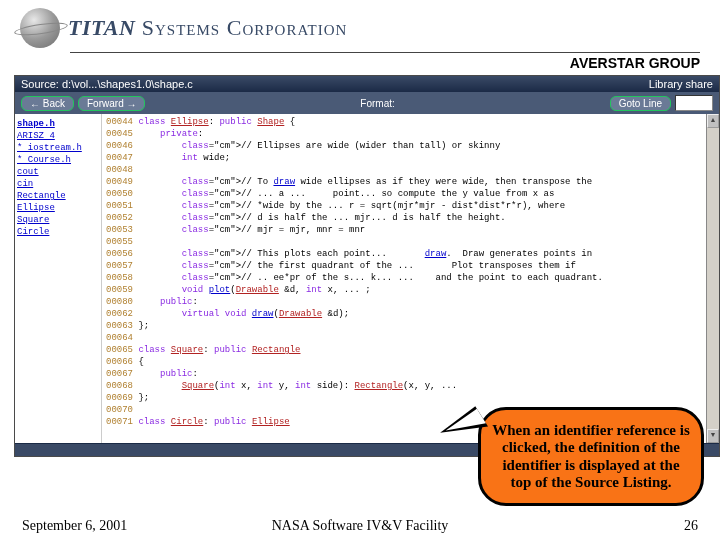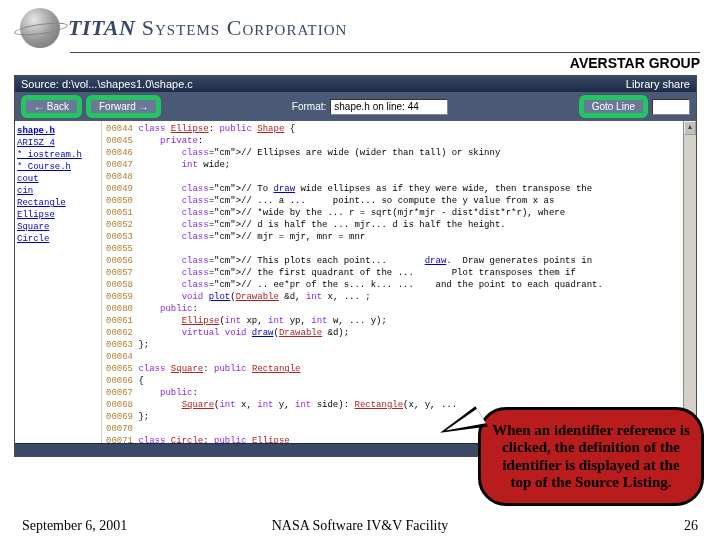--- a/index.html
+++ b/index.html
@@ -59,21 +59,21 @@
   }
   .group-label {
     text-align: right;
     font-weight: bold;
     font-size: 14px;
     padding-right: 20px;
     color: #000;
     margin-left: 16px;
   }
   .browser {
-    margin: 4px 23px 0 14px;
+    margin: 4px 0 0 14px;
     border: 1px solid #4a4a4a;
     background: #14b8a6;
     box-shadow: 1px 1px 0 #888 inset;
     height: 380px;
     display: flex;
     flex-direction: column;
   }
   .browser-title {
     background: linear-gradient(#3a4a66, #1b2a46);
     color: #fff;
@@ -87,21 +87,21 @@
     background: #4a5a76;
     padding: 3px 6px;
     display: flex;
     align-items: center;
     gap: 4px;
     font-size: 10px;
     color: #fff;
   }
   .tool-btn {
     background: #6a7a96;
-    border: 5px solid #22c55e;
+    border: 1px solid #22c55e;
     border-radius: 6px;
     padding: 1px 8px;
     color: #fff;
     font-size: 10px;
     cursor: pointer;
   }
   .tool-input {
     border: 1px inset #888;
     background: #fff;
     color: #000;
@@ -141,21 +141,21 @@
   }
   .ln { color: #b08030; }
   .kw { color: #8a2be2; }
   .cl { color: #b22222; text-decoration: underline; }
   .fn { color: #0000cc; text-decoration: underline; }
   .callout {
     position: absolute;
     right: 16px;
     bottom: 34px;
     width: 200px;
-    background: #b91c1c;
+    background: #f97316;
     border: 3px solid #000;
     border-radius: 28px;
     padding: 12px 10px;
     font-family: 'Times New Roman', serif;
     font-size: 15px;
     font-weight: bold;
     text-align: center;
     line-height: 1.15;
     z-index: 10;
   }
@@ -238,21 +238,20 @@
 <div class="browser">
   <div class="browser-title">
     <span>Source: d:\vol...\shapes1.0\shape.c</span>
     <span>Library share</span>
   </div>
   <div class="toolbar">
     <div class="tool-btn">← Back</div>
     <div class="tool-btn">Forward →</div>
     <div class="spacer"></div>
     <span>Format:</span>
-    <input class="tool-input" style="width: 110px;" value="shape.h on line: 44">
     <div class="spacer"></div>
     <div class="tool-btn">Goto Line</div>
     <input class="tool-input" style="width: 30px;">
   </div>
   <div class="content">
     <div class="sidebar" id="sidebar">
         <a style="font-weight: bold;">shape.h</a>
         <a>ARISZ 4</a>
         <a>* iostream.h</a>
         <a>* Course.h</a>
@@ -273,21 +272,20 @@
         <div><span class="ln">00050</span> &nbsp;&nbsp;&nbsp;&nbsp;&nbsp;&nbsp;&nbsp;&nbsp;<span <span="" class="kw">class</span>="cm"&gt;//&nbsp;...&nbsp;a&nbsp;...&nbsp;&nbsp;&nbsp;&nbsp;&nbsp;point...&nbsp;so&nbsp;compute&nbsp;the&nbsp;y&nbsp;value&nbsp;from&nbsp;x&nbsp;as</div>
         <div><span class="ln">00051</span> &nbsp;&nbsp;&nbsp;&nbsp;&nbsp;&nbsp;&nbsp;&nbsp;<span <span="" class="kw">class</span>="cm"&gt;//&nbsp;*wide&nbsp;by&nbsp;the&nbsp;...&nbsp;r&nbsp;=&nbsp;sqrt(mjr*mjr&nbsp;-&nbsp;dist*dist*r*r),&nbsp;where</div>
         <div><span class="ln">00052</span> &nbsp;&nbsp;&nbsp;&nbsp;&nbsp;&nbsp;&nbsp;&nbsp;<span <span="" class="kw">class</span>="cm"&gt;//&nbsp;d&nbsp;is&nbsp;half&nbsp;the&nbsp;...&nbsp;mjr...&nbsp;d&nbsp;is&nbsp;half&nbsp;the&nbsp;height.</div>
         <div><span class="ln">00053</span> &nbsp;&nbsp;&nbsp;&nbsp;&nbsp;&nbsp;&nbsp;&nbsp;<span <span="" class="kw">class</span>="cm"&gt;//&nbsp;mjr&nbsp;=&nbsp;mjr,&nbsp;mnr&nbsp;=&nbsp;mnr</div>
         <div><span class="ln">00055</span> </div>
         <div><span class="ln">00056</span> &nbsp;&nbsp;&nbsp;&nbsp;&nbsp;&nbsp;&nbsp;&nbsp;<span <span="" class="kw">class</span>="cm"&gt;//&nbsp;This&nbsp;plots&nbsp;each&nbsp;point...&nbsp;&nbsp;&nbsp;&nbsp;&nbsp;&nbsp;&nbsp;<span class="fn">draw</span>.&nbsp;&nbsp;Draw&nbsp;generates&nbsp;points&nbsp;in</div>
         <div><span class="ln">00057</span> &nbsp;&nbsp;&nbsp;&nbsp;&nbsp;&nbsp;&nbsp;&nbsp;<span <span="" class="kw">class</span>="cm"&gt;//&nbsp;the&nbsp;first&nbsp;quadrant&nbsp;of&nbsp;the&nbsp;...&nbsp;&nbsp;&nbsp;&nbsp;&nbsp;&nbsp;&nbsp;Plot&nbsp;transposes&nbsp;them&nbsp;if</div>
         <div><span class="ln">00058</span> &nbsp;&nbsp;&nbsp;&nbsp;&nbsp;&nbsp;&nbsp;&nbsp;<span <span="" class="kw">class</span>="cm"&gt;//&nbsp;..&nbsp;ee*pr&nbsp;of&nbsp;the&nbsp;s...&nbsp;k...&nbsp;...&nbsp;&nbsp;&nbsp;&nbsp;and&nbsp;the&nbsp;point&nbsp;to&nbsp;each&nbsp;quadrant.</div>
         <div><span class="ln">00059</span> &nbsp;&nbsp;&nbsp;&nbsp;&nbsp;&nbsp;&nbsp;&nbsp;<span class="kw">void</span>&nbsp;<span class="fn">plot</span>(<span class="cl">Drawable</span>&nbsp;&amp;d,&nbsp;<span class="kw">int</span>&nbsp;x,&nbsp;...&nbsp;;</div>
         <div><span class="ln">00080</span> &nbsp;&nbsp;&nbsp;&nbsp;<span class="kw">public</span>:</div>
-        <div><span class="ln">00061</span> &nbsp;&nbsp;&nbsp;&nbsp;&nbsp;&nbsp;&nbsp;&nbsp;<span class="cl">Ellipse</span>(<span class="kw">int</span>&nbsp;xp,&nbsp;<span class="kw">int</span>&nbsp;yp,&nbsp;<span class="kw">int</span>&nbsp;w,&nbsp;...&nbsp;y);</div>
         <div><span class="ln">00062</span> &nbsp;&nbsp;&nbsp;&nbsp;&nbsp;&nbsp;&nbsp;&nbsp;<span class="kw">virtual</span>&nbsp;<span class="kw">void</span>&nbsp;<span class="fn">draw</span>(<span class="cl">Drawable</span>&nbsp;&amp;d);</div>
         <div><span class="ln">00063</span> };</div>
         <div><span class="ln">00064</span> </div>
         <div><span class="ln">00065</span> <span class="kw">class</span>&nbsp;<span class="cl">Square</span>:&nbsp;<span class="kw">public</span>&nbsp;<span class="cl">Rectangle</span></div>
         <div><span class="ln">00066</span> {</div>
         <div><span class="ln">00067</span> &nbsp;&nbsp;&nbsp;&nbsp;<span class="kw">public</span>:</div>
         <div><span class="ln">00068</span> &nbsp;&nbsp;&nbsp;&nbsp;&nbsp;&nbsp;&nbsp;&nbsp;<span class="cl">Square</span>(<span class="kw">int</span>&nbsp;x,&nbsp;<span class="kw">int</span>&nbsp;y,&nbsp;<span class="kw">int</span>&nbsp;side):&nbsp;<span class="cl">Rectangle</span>(x,&nbsp;y,&nbsp;...</div>
         <div><span class="ln">00069</span> };</div>
         <div><span class="ln">00070</span> </div>
         <div><span class="ln">00071</span> <span class="kw">class</span>&nbsp;<span class="cl">Circle</span>:&nbsp;<span class="kw">public</span>&nbsp;<span class="cl">Ellipse</span></div>

